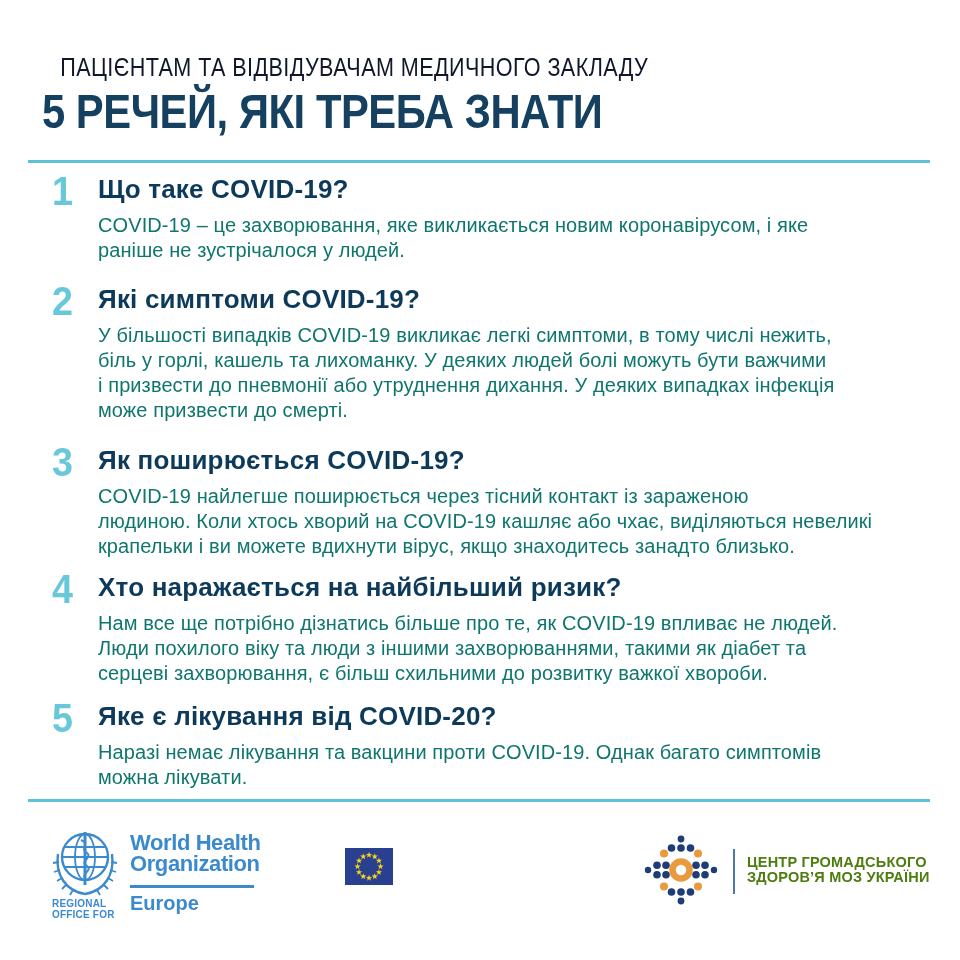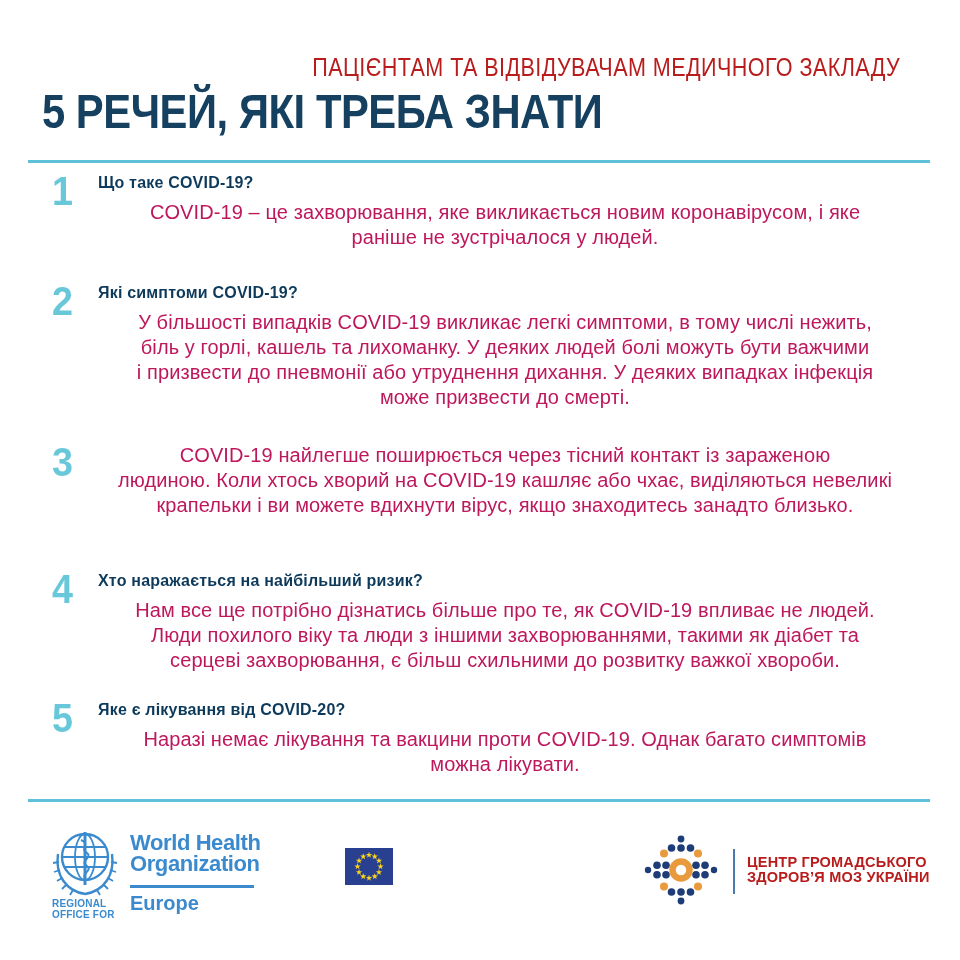--- a/index.html
+++ b/index.html
@@ -2,58 +2,58 @@
 <html><head>
 <meta charset="utf-8">
 <style>
   html,body{margin:0;padding:0;background:#fff;}
   .poster{
     position:relative;width:960px;height:960px;background:#ffffff;overflow:hidden;
     font-family:"Liberation Sans",sans-serif;
   }
   
   .subtitle{
-    position:absolute;top:52px;left:0;width:960px;text-align:right;
-    color:#b91c1c;font-size:26px;font-weight:400;white-space:nowrap;
+    position:absolute;top:52px;left:0;width:960px;text-align:left;
+    color:#0f172a;font-size:26px;font-weight:400;white-space:nowrap;
   }
   .subtitle span{display:inline-block;transform:scaleX(0.83);transform-origin:center;letter-spacing:0.5px;}
   .title{
     position:absolute;top:84px;left:0;width:960px;
     color:#15405f;font-size:48px;font-weight:700;white-space:nowrap;
   }
   .title span{display:inline-block;transform:scaleX(0.87);transform-origin:center;letter-spacing:-0.5px;}
   .rule{position:absolute;left:28px;width:902px;height:3px;background:#5ec1d9;}
   .rule.top{top:160px;}
   .rule.bottom{top:799px;}
   
   .item{position:absolute;left:52px;width:860px;display:flex;}
   .num{
     width:46px;flex:0 0 46px;color:#68c8da;font-size:41px;font-weight:700;line-height:0.95;
     transform:scaleX(0.92);transform-origin:left top;
   }
   .content{flex:1;}
-  .heading{color:#0d3a5a;font-size:16px;font-weight:700;margin:2px 0 8px 0;letter-spacing:0.2px;}
-  .body{color:#be185d;font-size:20px;line-height:25px;white-space:pre-line;letter-spacing:0.1px;text-align:center;}
+  .heading{color:#0d3a5a;font-size:26px;font-weight:700;margin:2px 0 8px 0;letter-spacing:0.2px;}
+  .body{color:#0f766e;font-size:20px;line-height:25px;white-space:pre-line;letter-spacing:0.1px;}
   .item1{top:172px;} .item2{top:282px;} .item3{top:443px;} .item4{top:570px;} .item5{top:699px;}
   
   .who{position:absolute;left:52px;top:826px;width:280px;height:96px;}
   .who-emblem{position:absolute;left:0;top:2px;}
   .who-name{position:absolute;left:78px;top:6px;color:#3b8ace;font-size:22px;font-weight:700;line-height:21px;letter-spacing:-0.4px;}
   .who-underline{position:absolute;left:78px;top:59px;width:124px;height:3px;background:#3b8ace;}
   .who-europe{position:absolute;left:78px;top:66px;color:#3b8ace;font-size:20px;font-weight:700;}
   .who-office{position:absolute;left:0;top:72px;width:76px;color:#3b8ace;font-size:10px;font-weight:700;letter-spacing:0.2px;}
   .eu{position:absolute;left:345px;top:843px;width:240px;height:60px;}
   .eu-flag{position:absolute;left:0;top:5px;}
   .eu-text{position:absolute;left:78px;top:0;color:#2d4a9d;}
   .eu-line1{font-size:17px;font-weight:700;letter-spacing:2px;}
   .eu-line2{font-size:34px;font-weight:700;letter-spacing:1px;margin-top:1px;}
   .cph{position:absolute;left:641px;top:830px;width:290px;height:85px;}
   .cph-dots{position:absolute;left:0;top:0;}
   .cph-divider{position:absolute;left:92px;top:19px;width:2px;height:45px;background:#4c79ad;}
-  .cph-text{position:absolute;left:106px;top:25px;color:#b91c1c;font-size:14.5px;font-weight:700;line-height:15px;letter-spacing:0.2px;}
+  .cph-text{position:absolute;left:106px;top:25px;color:#4d7c0f;font-size:14.5px;font-weight:700;line-height:15px;letter-spacing:0.2px;}
 </style>
 </head>
 <body>
 
 <div class="poster">
 
   <div class="subtitle">
     <span>ПАЦІЄНТАМ ТА ВІДВІДУВАЧАМ МЕДИЧНОГО ЗАКЛАДУ</span>
   </div>
   <div class="title">
@@ -78,20 +78,21 @@
       <div class="body">У більшості випадків COVID-19 викликає легкі симптоми, в тому числі нежить,
 біль у горлі, кашель та лихоманку. У деяких людей болі можуть бути важчими
 і призвести до пневмонії або утруднення дихання. У деяких випадках інфекція
 може призвести до смерті.</div>
     </div>
   </div>
 
   <div class="item item3">
     <div class="num">3</div>
     <div class="content">
+      <div class="heading">Як поширюється COVID-19?</div>
       <div class="body">COVID-19 найлегше поширюється через тісний контакт із зараженою
 людиною. Коли хтось хворий на COVID-19 кашляє або чхає, виділяються невеликі
 крапельки і ви можете вдихнути вірус, якщо знаходитесь занадто близько.</div>
     </div>
   </div>
 
   <div class="item item4">
     <div class="num">4</div>
     <div class="content">
       <div class="heading">Хто наражається на найбільший ризик?</div>

